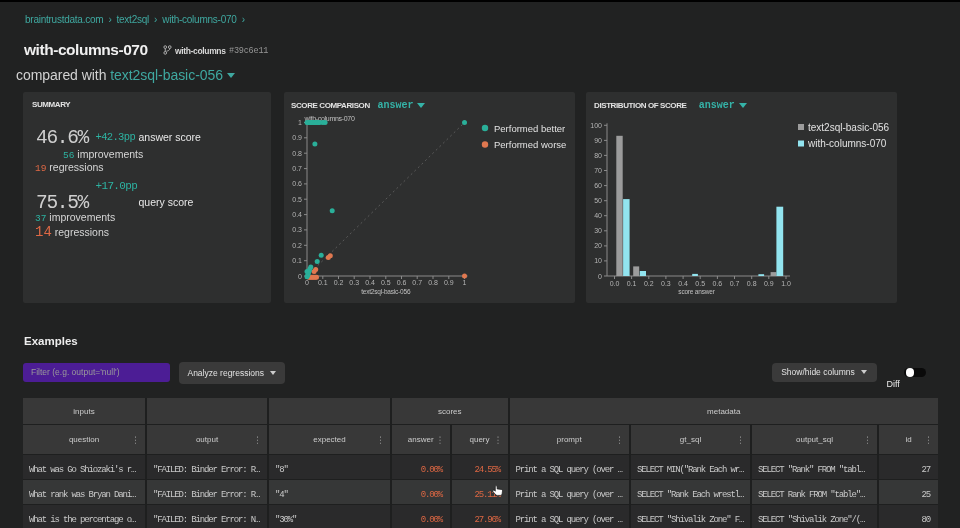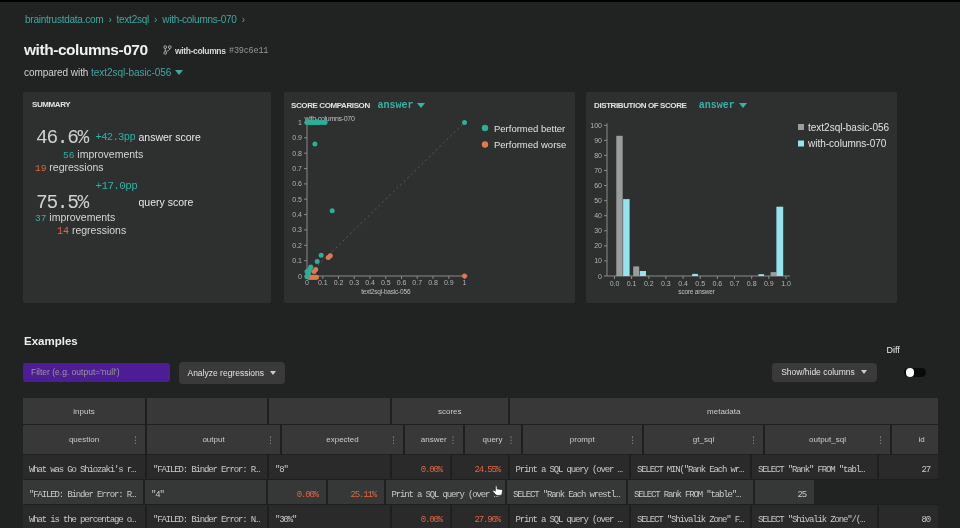--- a/index.html
+++ b/index.html
@@ -8,21 +8,21 @@
   .mono { font-family:"Liberation Mono", monospace; }
   .abs { position:absolute; }
   .panel { position:absolute; top:92px; height:211px; background:#2e2f2f; border-radius:2px; }
   .ptitle { position:absolute; top:8px; left:9px; font-size:8px; font-weight:bold; letter-spacing:-0.4px; color:#e2e2e2; }
   .ptitle .sel { font-family:"Liberation Mono", monospace; font-size:10px; font-weight:bold; color:#35b3a8; letter-spacing:0; }
   .caret { display:inline-block; width:0; height:0; border-left:4px solid transparent; border-right:4px solid transparent; border-top:5px solid #35b3a8; vertical-align:middle; margin-left:4px; }
   .btn { position:absolute; background:#3a3a3a; border-radius:4px; color:#e2e2e2; font-size:8.5px; display:flex; align-items:center; justify-content:center; white-space:nowrap; }
   .btn .bcaret { width:0; height:0; border-left:3.5px solid transparent; border-right:3.5px solid transparent; border-top:4px solid #cccccc; margin-left:6px; }
 
   #tablebox { font-size:10px; }
-  .trow { display:flex; }
+  .trow { display:flex;justify-content:center; }
   .tc { flex:none; position:relative; border-right:2px solid #1e1f1f; }
   .tc:last-child { border-right:none; }
   .tgrp .tc, .thdr .tc { background:#383838; }
   .tgrp { height:27px; border-bottom:1.5px solid #1e1f1f; }
   .thdr { height:29.5px; border-bottom:1.5px solid #1e1f1f; }
   .glab { position:absolute; left:0; right:0; top:8.5px; text-align:center; color:#cccccc; font-size:8px; }
   .hlab { position:absolute; left:0; right:0; top:10px; text-align:center; color:#cccccc; font-size:8px; }
   .dots { position:absolute; right:5px; top:10px; color:#9a9a9a; font-size:9px; }
   .tdata { height:25px; border-bottom:1.5px solid #1e1f1f; }
   .tdata.odd .tc { background:#2a2a2b; }
@@ -40,34 +40,34 @@
 <div class="abs" style="left:24px;top:41px;font-size:15.5px;font-weight:bold;color:#f0f0f0;letter-spacing:-0.45px;">with-columns-070</div>
 <svg class="abs" style="left:163px;top:45px;" width="9" height="10" viewBox="0 0 10 11" fill="none" stroke="#b0b0b0" stroke-width="1.1">
   <circle cx="2.5" cy="2.3" r="1.5"></circle>
     <circle cx="2.5" cy="8.7" r="1.5"></circle>
     <circle cx="7.5" cy="2.3" r="1.5"></circle>
   <path d="M2.5 3.8 V7.2 M7.5 3.8 C7.5 6, 5.5 6.5, 3.9 6.8"></path>
 </svg>
 <div class="abs" style="left:175px;top:45.5px;font-size:8.5px;font-weight:bold;color:#d8d8d8;letter-spacing:-0.35px;">with-columns</div>
 <div class="abs mono" style="left:229px;top:45.5px;font-size:8.5px;color:#969696;letter-spacing:-0.2px;">#39c6e11</div>
 
-<div class="abs" style="left:24px;top:66.5px;font-size:10px;color:#d2d2d2;letter-spacing:-0.05px;text-align:center;">compared with <span style="color:#3fa8a0;">text2sql-basic-056</span><span class="caret" style="border-top-color:#3fa8a0;"></span></div>
+<div class="abs" style="left:16px;top:66.5px;font-size:14px;color:#d2d2d2;letter-spacing:-0.05px;text-align:center;">compared with <span style="color:#3fa8a0;">text2sql-basic-056</span><span class="caret" style="border-top-color:#3fa8a0;"></span></div>
 
 <div class="panel" style="left:23px;width:248px;">
   <div class="ptitle">SUMMARY</div>
   <div class="abs mono" style="left:13px;top:34.5px;font-size:19.5px;color:#cfcfcf;letter-spacing:-1.3px;">46.6%</div>
   <div class="abs mono" style="left:72.5px;top:39px;font-size:10.5px;letter-spacing:-0.65px;color:#2db3a2;">+42.3pp</div>
   <div class="abs" style="left:115.5px;top:38.5px;font-size:10.5px;color:#e8e8e8;">answer score</div>
   <div class="abs" style="left:12px;top:55.5px;font-size:10.5px;color:#d6d6d6;margin-left:28px;"><span class="mono" style="color:#2db3a2;font-size:9.5px;">56</span> improvements</div>
   <div class="abs" style="left:12px;top:68.5px;font-size:10.5px;color:#d6d6d6;"><span class="mono" style="color:#dd6845;font-size:9.5px;">19</span> regressions</div>
   <div class="abs mono" style="left:13px;top:99.5px;font-size:19.5px;color:#cfcfcf;letter-spacing:-1.3px;">75.5%</div>
   <div class="abs mono" style="left:72.5px;top:88px;font-size:11px;letter-spacing:-0.65px;color:#2db3a2;font-family:Liberation Mono, monospace;">+17.0pp</div>
   <div class="abs" style="left:115.5px;top:103.5px;font-size:10.5px;color:#e8e8e8;">query score</div>
   <div class="abs" style="left:12px;top:118.5px;font-size:10.5px;color:#d6d6d6;"><span class="mono" style="color:#2db3a2;font-size:9.5px;">37</span> improvements</div>
-  <div class="abs" style="left:12px;top:131.5px;font-size:10.5px;color:#d6d6d6;"><span class="mono" style="color:#dd6845;font-size:10px;margin-left:22px;">14</span> regressions</div>
+  <div class="abs" style="left:12px;top:131.5px;font-size:10.5px;color:#d6d6d6;"><span class="mono" style="color:#dd6845;font-size:14px;">14</span> regressions</div>
 </div>
 
 <div class="panel" style="left:284px;width:291px;">
   <div class="ptitle" style="left:7px;">SCORE COMPARISON&nbsp; <span class="sel" style="margin-left:4px;">answer</span><span class="caret"></span></div>
   <svg class="abs" style="left:0;top:0;" width="291" height="211">
 <line x1="23.0" y1="184.0" x2="180.5" y2="30.5" stroke="#5a5a5a" stroke-width="1" stroke-dasharray="2,3"></line>
 <line x1="23.0" y1="184.0" x2="23.0" y2="29.5" stroke="#8a8a8a" stroke-width="1"></line>
 <line x1="23.0" y1="184.0" x2="183.5" y2="184.0" stroke="#8a8a8a" stroke-width="1"></line>
 <line x1="20.0" y1="184.0" x2="23.0" y2="184.0" stroke="#8a8a8a" stroke-width="1"></line>
 <text x="18.0" y="186.5" font-size="7" fill="#b4b4b4" text-anchor="end" font-family="Liberation Sans">0</text>
@@ -222,21 +222,21 @@
 <rect x="212" y="48.5" width="6" height="6" fill="#92e4ef"></rect>
 <text x="222" y="55" font-size="10" fill="#e2e2e2" font-family="Liberation Sans">with-columns-070</text>
 </svg>
 </div>
 
 <div class="abs" style="left:24px;top:334.5px;font-size:11.5px;font-weight:bold;color:#ededed;">Examples</div>
 
 <div class="abs" style="left:23px;top:362.5px;width:146.5px;height:19.5px;background:#4c1d95;border-radius:3px;color:#9a9a9a;font-size:8.5px;line-height:19.5px;padding-left:8px;">Filter (e.g. output='null')</div>
 <div class="btn" style="left:178.5px;top:362px;width:106.5px;height:22px;text-align:center;">Analyze regressions<span class="bcaret"></span></div>
 <div class="btn" style="left:771.5px;top:362.5px;width:105px;height:19.5px;">Show/hide columns<span class="bcaret"></span></div>
-<div class="abs" style="left:886.5px;top:345px;font-size:9px;color:#e8e8e8;">Diff</div>
+<div class="abs" style="left:886.5px;top:379px;font-size:9px;color:#e8e8e8;">Diff</div>
 <div class="abs" style="left:904px;top:368px;width:21.5px;height:9px;background:#0a0a0a;border-radius:5px;"></div>
 <div class="abs" style="left:905.5px;top:368.2px;width:8.6px;height:8.6px;background:#fff;border-radius:50%;"></div>
 
 <div class="abs" style="left:23px;top:398px;width:915px;height:135px;overflow:hidden;" id="tablebox">
 <div class="trow tgrp">
 <div class="tc" style="width:124px;">
         <span class="glab">inputs</span>
       </div>
 <div class="tc" style="width:122px;">
         <span class="glab"></span>
@@ -249,21 +249,21 @@
       </div>
 <div class="tc" style="width:428.5px;">
         <span class="glab">metadata</span>
       </div>
 </div>
 <div class="trow thdr">
 <div class="tc" style="width:124px;">
         <span class="hlab">question</span>
         <span class="dots">⋮</span>
       </div>
-<div class="tc" style="width:135px;">
+<div class="tc" style="width:122px;">
         <span class="hlab">output</span>
         <span class="dots">⋮</span>
       </div>
 <div class="tc" style="width:123px;">
         <span class="hlab">expected</span>
         <span class="dots">⋮</span>
       </div>
 <div class="tc" style="width:59.5px;">
         <span class="hlab">answer</span>
         <span class="dots">⋮</span>
@@ -312,20 +312,23 @@
         <span class="dlab">SELECT MIN("Rank Each wr…</span>
       </div>
 <div class="tc " style="width:127px;">
         <span class="dlab">SELECT "Rank" FROM "tabl…</span>
       </div>
 <div class="tc idc" style="width:59px;">
         <span class="dlab">27</span>
       </div>
 </div>
 <div class="trow tdata even">
+<div class="tc " style="width:124px;">
+        <span class="dlab">What rank was Bryan Dani…</span>
+      </div>
 <div class="tc " style="width:122px;">
         <span class="dlab">"FAILED: Binder Error: R…</span>
       </div>
 <div class="tc " style="width:123px;">
         <span class="dlab">"4"</span>
       </div>
 <div class="tc score" style="width:59.5px;">
         <span class="dlab">0.00%</span>
       </div>
 <div class="tc score" style="width:58px;">

